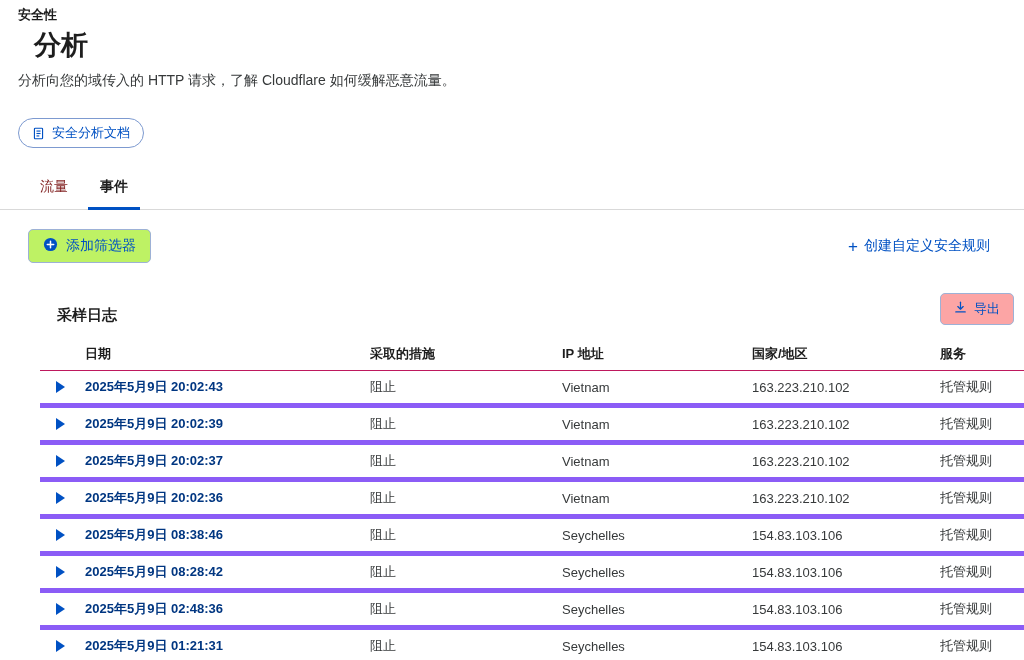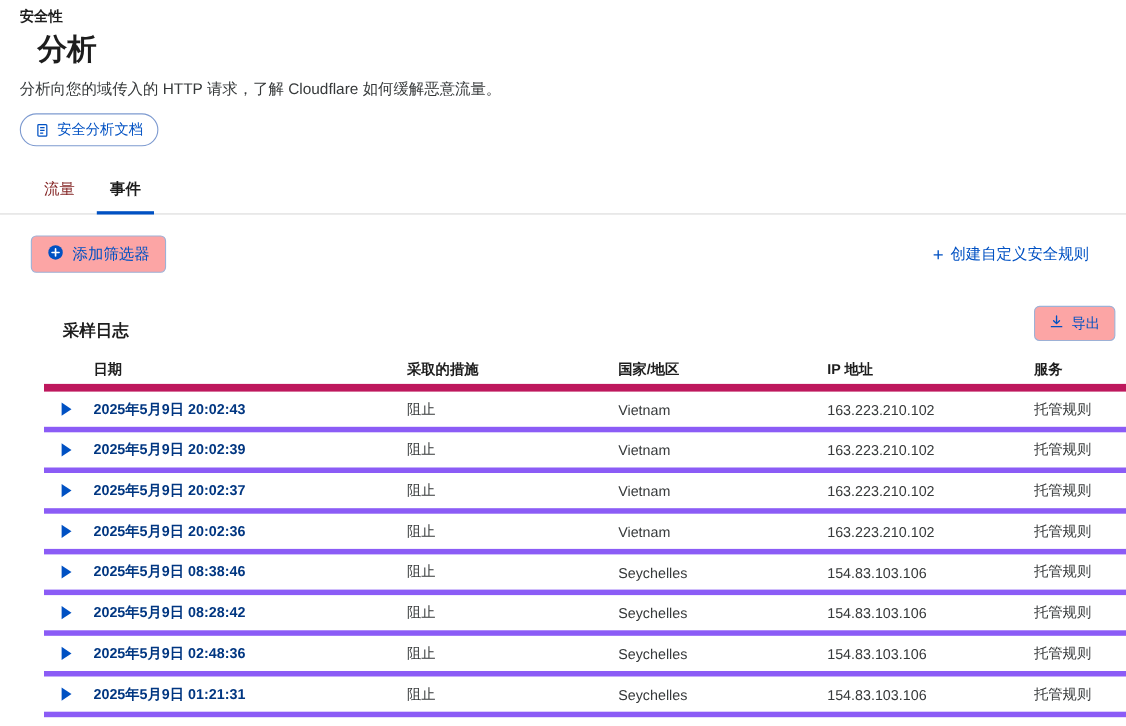--- a/index.html
+++ b/index.html
@@ -6,40 +6,40 @@
   html, body { width: 1024px; height: 660px; background: #ffffff; overflow: hidden; }
   body { font-family: "Liberation Sans", "DejaVu Sans", sans-serif; color: #36393a; }
 
   
   .page-header { padding: 6px 18px 0 18px; }
   .eyebrow { font-size: 13px; font-weight: bold; color: #1d1d1d; }
   .page-title { font-size: 27px; font-weight: bold; color: #1d1d1d; margin-top: 3px; margin-left: 16px; }
   .page-desc { font-size: 14px; color: #36393a; margin-top: 9px; }
   .doc-pill {
     display: inline-flex; align-items: center; gap: 7px;
-    margin-top: 13px; padding: 5px 13px;
+    margin-top: 28px; padding: 5px 13px;
     border: 1px solid #7d9ad0; border-radius: 16px;
     background: #fff; color: #0051c3; font-size: 13px; cursor: pointer;
   }
   .doc-pill svg { display: block; }
 
   
   .tabs { display: flex; gap: 8px; margin-top: 20px; padding-left: 28px;
           border-bottom: 1px solid #d9d9d9; }
   .tab { padding: 10px 12px 11px 12px; font-size: 14px; color: #7f1d1d;
          cursor: pointer; border-bottom: 3px solid transparent; margin-bottom: -1px; }
   .tab.active { font-weight: bold; color: #1d1d1d; border-bottom-color: #0051c3; }
 
   
   .toolbar { display: flex; justify-content: space-between; align-items: center;
              padding: 19px 34px 0 28px; }
   .btn-outline {
     display: inline-flex; align-items: center; gap: 8px;
     padding: 7px 14px; border: 1px solid #9db1d6; border-radius: 5px;
-    background: #fca5a5; color: #0051c3; font-size: 14px; cursor: pointer;
+    background: #bef264; color: #0051c3; font-size: 14px; cursor: pointer;
   }
   .link-blue { display: inline-flex; align-items: center; gap: 6px;
                color: #0051c3; font-size: 14px; cursor: pointer; }
 
   
   .log-section { margin: 30px 0 0 40px; }
   .log-header { display: flex; justify-content: space-between; align-items: flex-end;
                 padding-left: 17px; padding-right: 10px; }
   .log-title { font-size: 15px; font-weight: bold; color: #1d1d1d; }
   .btn-export { display: inline-flex; align-items: center; gap: 7px;
@@ -48,21 +48,21 @@
 
   .log-table { margin-top: 13px; }
   .t-row {
     display: grid;
     grid-template-columns: 45px 285px 192px 190px 188px 1fr;
     align-items: center; height: 37px;
     border-bottom: 5px solid #8b5cf6;
     font-size: 13px; color: #36393a;
   }
   .t-row.head { height: 33px; font-weight: bold; color: #1d1d1d; font-size: 13px;
-                border-bottom: 7px solid #be185d; }
+                border-bottom: 1px solid #be185d; }
   .cell { overflow: hidden; white-space: nowrap; text-overflow: ellipsis; padding-right: 8px; }
   .cell-arrow { display: flex; justify-content: flex-start; padding-left: 16px; cursor: pointer; }
   .tri { width: 0; height: 0; border-top: 6px solid transparent;
          border-bottom: 6px solid transparent; border-left: 9px solid #0051c3; }
   .cell-date { font-weight: bold; color: #003681; cursor: pointer; }
 </style>
 </head>
 <body>
 
 <div class="page-header">
@@ -118,22 +118,22 @@
       </span>
       <span>导出</span>
     </button>
   </div>
 
   <div class="log-table">
     <div class="t-row head">
       <div class="cell"></div>
       <div class="cell">日期</div>
       <div class="cell">采取的措施</div>
+      <div class="cell">IP 地址</div>
       <div class="cell">国家/地区</div>
-      <div class="cell">IP 地址</div>
       <div class="cell">服务</div>
     </div>
     <div>
   <div class="t-row">
     <div class="cell-arrow">
       <span class="tri"></span>
     </div>
     <div class="cell cell-date">2025年5月9日 20:02:43</div>
     <div class="cell">阻止</div>
     <div class="cell">Vietnam</div>

